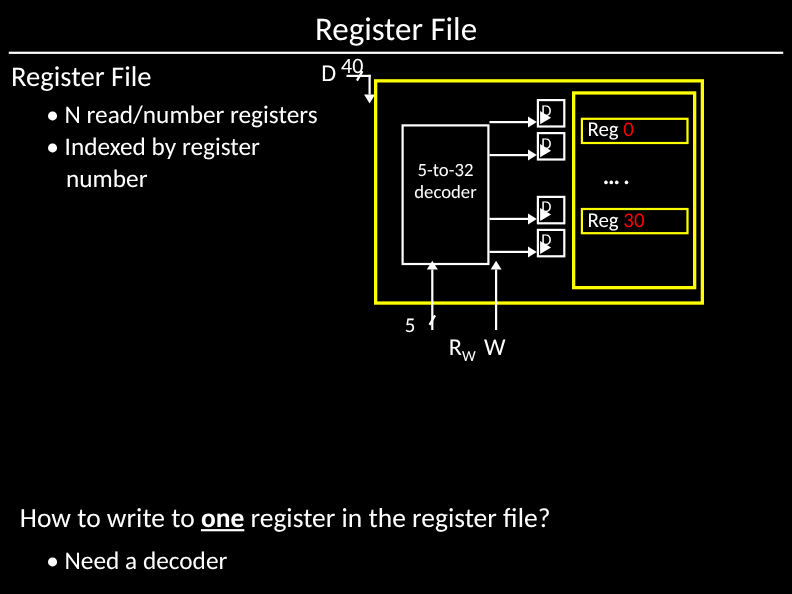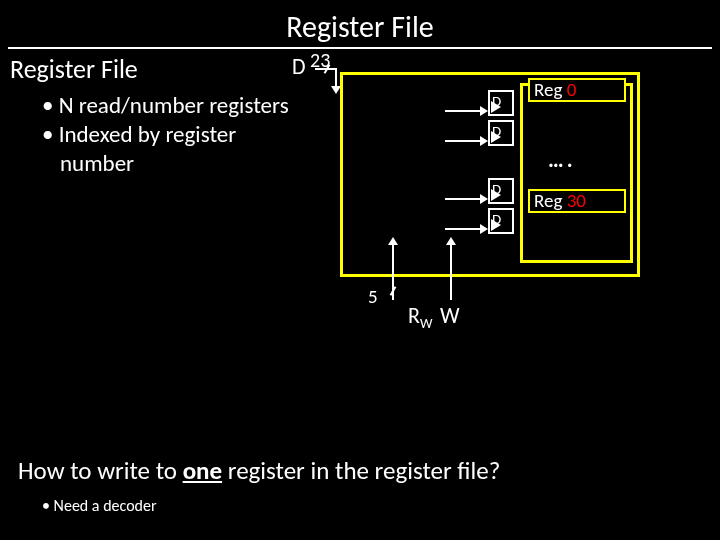--- a/index.html
+++ b/index.html
@@ -37,21 +37,21 @@
   }
   .bullets li { list-style: none; text-indent: -18px; padding-left: 18px; }
   .bullets li::before { content: "• "; }
   .question {
     font-size: 25px;
     padding: 18px 0 0 18px;
   }
   .question .one { font-weight: 700; text-decoration: underline; }
   .sub-bullets {
     padding: 10px 0 0 42px;
-    font-size: 16px;
+    font-size: 23px;
   }
   .sub-bullets li { list-style: none; text-indent: -18px; padding-left: 18px; }
   .sub-bullets li::before { content: "• "; }
 
   
   .diagram {
     position: absolute;
     left: 340px;
     top: 50px;
     width: 370px;
@@ -163,31 +163,35 @@
 
 <div class="body-area">
   <ul class="bullets">
     <li>N read/number registers</li>
     <li style="max-width:260px">Indexed by register number</li>
   </ul>
 </div>
 
 <div class="diagram">
 
-  <span class="label" style="left:-30px; top:-2px; font-size:20px;">23</span>
+  <span class="label" style="left:-30px; top:-2px; font-size:20px;">40</span>
   <span class="label" style="left:-48px; top:3px; font-size:22px;">D</span>
   <div class="slash" style="left:-18px; top:18px;"></div>
   <div class="wire-h" style="left:-25px; top:18px; width:22px;"></div>
   <div class="wire-v arrow-d" style="left:-5px; top:18px; height:18px;"></div>
 
   <div class="outer-box"></div>
   <div class="regfile-inner"></div>
 
-
-  <div class="reg-row" style="top:28px;">
+  <div class="decoder-box">
+    <div>5-to-32</div>
+    <div>decoder</div>
+  </div>
+
+  <div class="reg-row" style="top:57px;">
     <span>Reg </span><span class="num">0</span>
   </div>
   <div class="dots">….</div>
   <div class="reg-row" style="top:128px;margin-top:11px;">
     <span>Reg </span><span class="num">30</span>
   </div>
 
   <div class="dff" style="left:148px; top:40px;">
     <span class="d">D</span>
       <span class="clk"></span>

